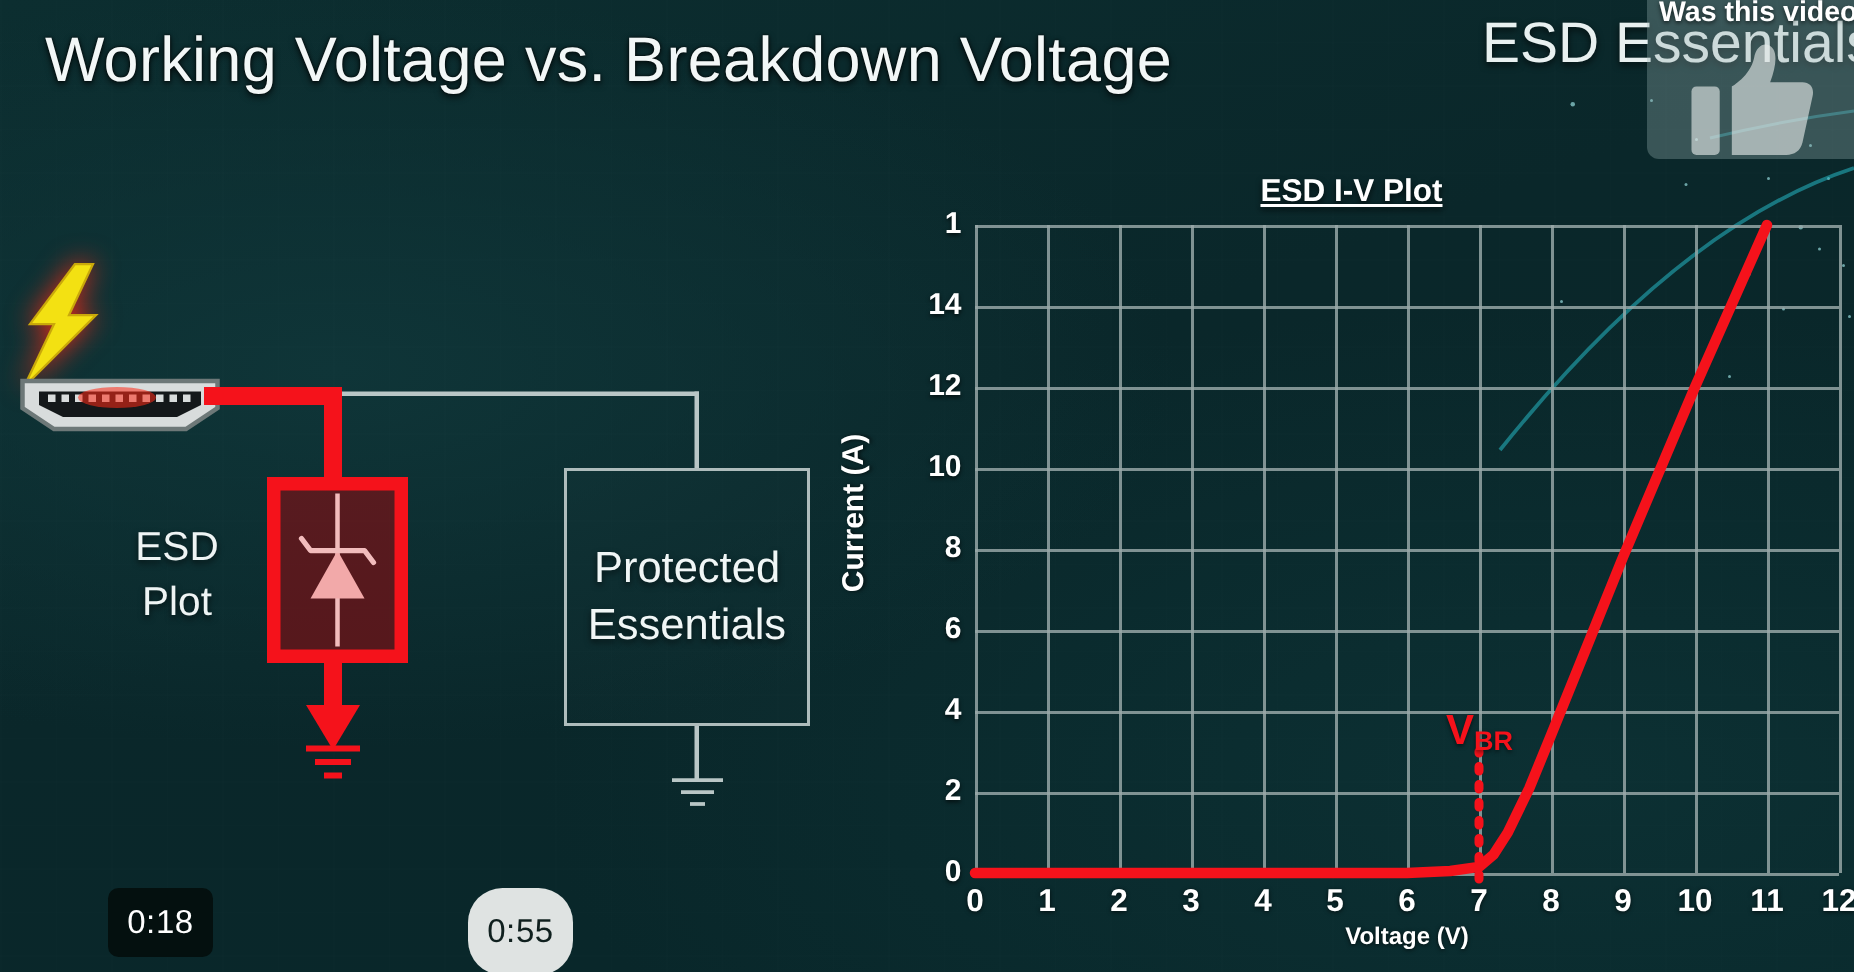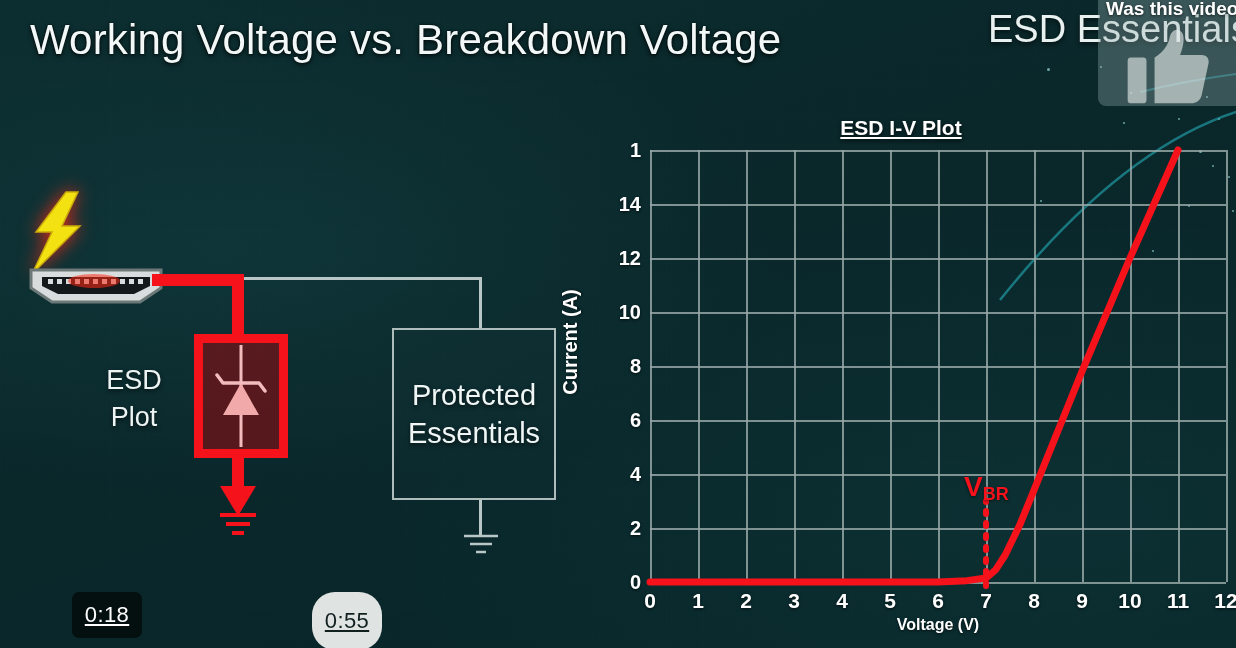--- a/index.html
+++ b/index.html
@@ -47,21 +47,21 @@
     overflow:hidden;
   }
   #feedback-text{
     position:absolute;left:8px;top:-2px;width:200px;
     font-size:19px;font-weight:bold;color:#ffffff;
     text-shadow:0 1px 3px rgba(0,0,0,.6);white-space:nowrap;
   }
   #thumb{position:absolute;left:24px;top:28px;width:92px;height:78px;opacity:.62;}
 
   
-  #circuit{position:absolute;left:0;top:186px;width:580px;height:380px;margin-left:16px;}
+  #circuit{position:absolute;left:0;top:170px;width:580px;height:380px;}
   .wire-red{position:absolute;background:#f5121b;}
   .wire-gray{position:absolute;background:#b9c6c6;}
   .lbl{
     position:absolute;color:#eef4f4;font-size:27px;
     text-shadow:0 2px 4px rgba(0,0,0,.65);text-align:center;white-space:nowrap;
   }
   #diode-box{
     position:absolute;left:178px;top:148px;width:94px;height:124px;
     border:9px solid #f5121b;background:rgba(150,10,14,.55);
     box-sizing:border-box;
@@ -113,21 +113,21 @@
     position:absolute;font-weight:bold;color:#f5121b;
     text-shadow:0 1px 3px rgba(0,0,0,.55);white-space:nowrap;
   }
   #vbr .v{font-size:28px;}
   #vbr .sub{font-size:18px;vertical-align:sub;}
 
   
   .ts{
     position:absolute;border-radius:7px;
     display:flex;align-items:center;justify-content:center;
-    font-size:22px;letter-spacing:.4px;text-decoration:underline;
+    font-size:22px;letter-spacing:.4px;
   }
   #ts-a{left:72px;top:592px;width:70px;height:46px;background:#04100f;color:#ffffff;}
   #ts-b{left:312px;top:592px;width:70px;height:58px;background:#dfe3e2;color:#10201f;border-radius:23px;}
 </style>
 </head>
 <body>
 
 <div id="stage">
   <div class="bgnoise"></div>
   <div id="stars">

